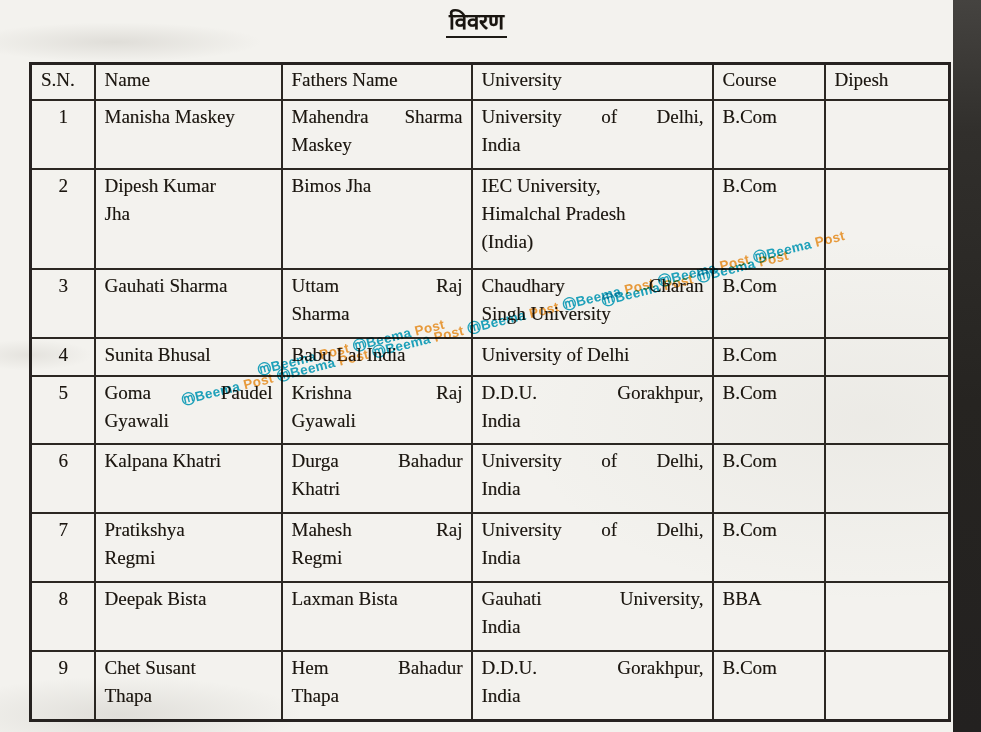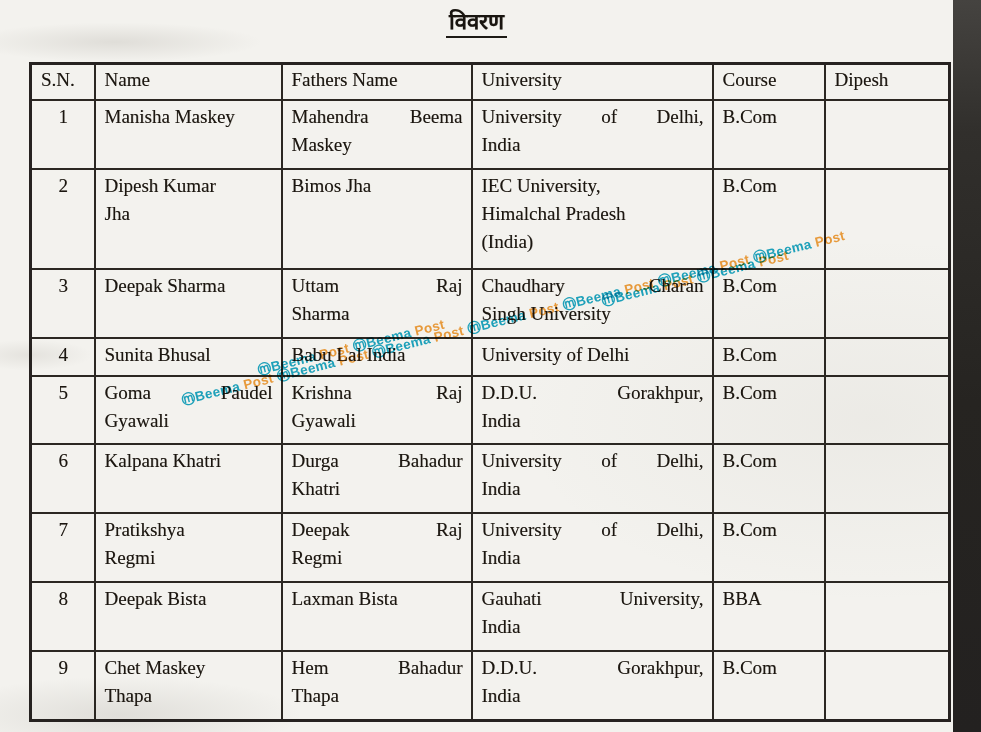--- a/index.html
+++ b/index.html
@@ -118,21 +118,21 @@
     </thead>
     <tbody>
         <tr>
           <td class="col-sn">
             <div class="cell-line">1</div>
           </td>
           <td class="col-name">
             <div class="cell-line">Manisha Maskey</div>
           </td>
           <td class="col-father">
-            <div class="cell-line jline">Mahendra Beema</div>
+            <div class="cell-line jline">Mahendra Sharma</div>
             <div class="cell-line">Maskey</div>
           </td>
           <td class="col-university">
             <div class="cell-line jline">University of Delhi,</div>
             <div class="cell-line">India</div>
           </td>
           <td class="col-course">
             <div class="cell-line">B.Com</div>
           </td>
           <td class="col-remarks"></td>
@@ -156,21 +156,21 @@
           <td class="col-course">
             <div class="cell-line">B.Com</div>
           </td>
           <td class="col-remarks"></td>
         </tr>
         <tr>
           <td class="col-sn">
             <div class="cell-line">3</div>
           </td>
           <td class="col-name">
-            <div class="cell-line">Deepak Sharma</div>
+            <div class="cell-line">Gauhati Sharma</div>
           </td>
           <td class="col-father">
             <div class="cell-line jline">Uttam Raj</div>
             <div class="cell-line">Sharma</div>
           </td>
           <td class="col-university">
             <div class="cell-line jline">Chaudhary Charan</div>
             <div class="cell-line">Singh University</div>
           </td>
           <td class="col-course">
@@ -239,21 +239,21 @@
         </tr>
         <tr>
           <td class="col-sn">
             <div class="cell-line">7</div>
           </td>
           <td class="col-name">
             <div class="cell-line">Pratikshya</div>
             <div class="cell-line">Regmi</div>
           </td>
           <td class="col-father">
-            <div class="cell-line jline">Deepak Raj</div>
+            <div class="cell-line jline">Mahesh Raj</div>
             <div class="cell-line">Regmi</div>
           </td>
           <td class="col-university">
             <div class="cell-line jline">University of Delhi,</div>
             <div class="cell-line">India</div>
           </td>
           <td class="col-course">
             <div class="cell-line">B.Com</div>
           </td>
           <td class="col-remarks"></td>
@@ -275,21 +275,21 @@
           <td class="col-course">
             <div class="cell-line">BBA</div>
           </td>
           <td class="col-remarks"></td>
         </tr>
         <tr>
           <td class="col-sn">
             <div class="cell-line">9</div>
           </td>
           <td class="col-name">
-            <div class="cell-line">Chet Maskey</div>
+            <div class="cell-line">Chet Susant</div>
             <div class="cell-line">Thapa</div>
           </td>
           <td class="col-father">
             <div class="cell-line jline">Hem Bahadur</div>
             <div class="cell-line">Thapa</div>
           </td>
           <td class="col-university">
             <div class="cell-line jline">D.D.U. Gorakhpur,</div>
             <div class="cell-line">India</div>
           </td>

